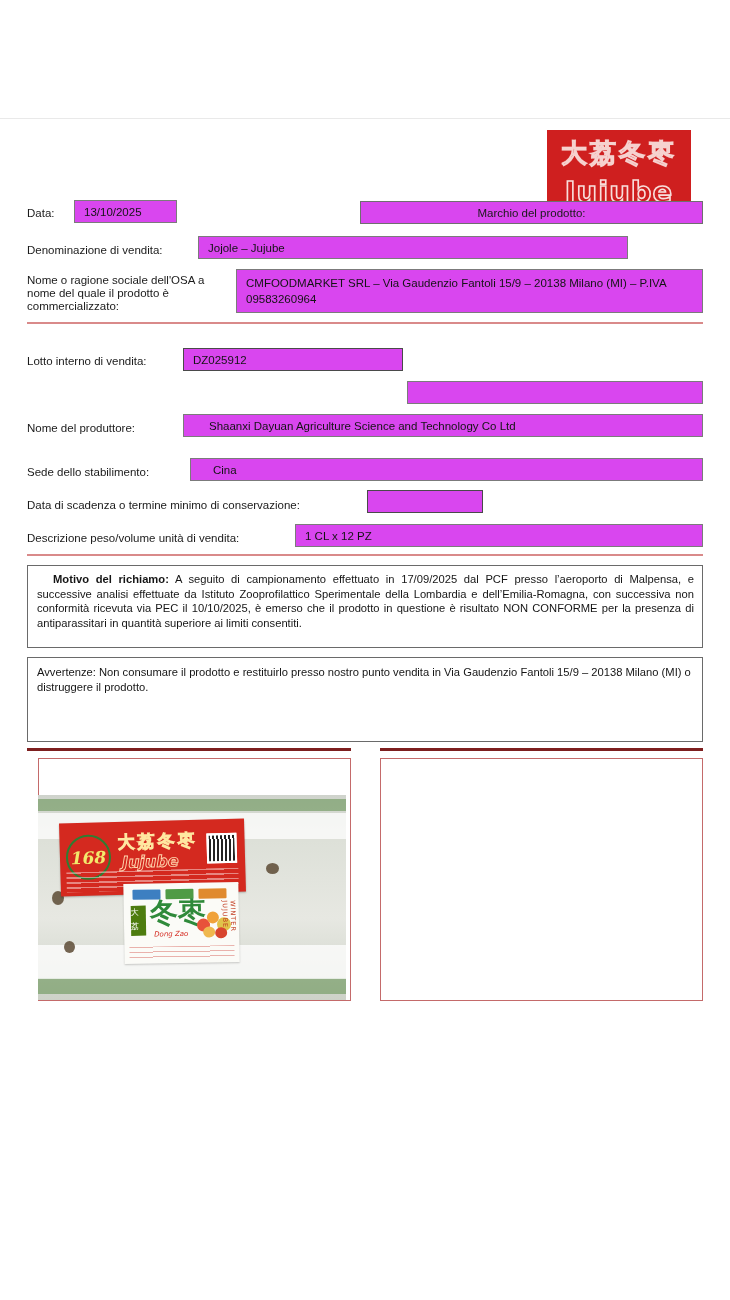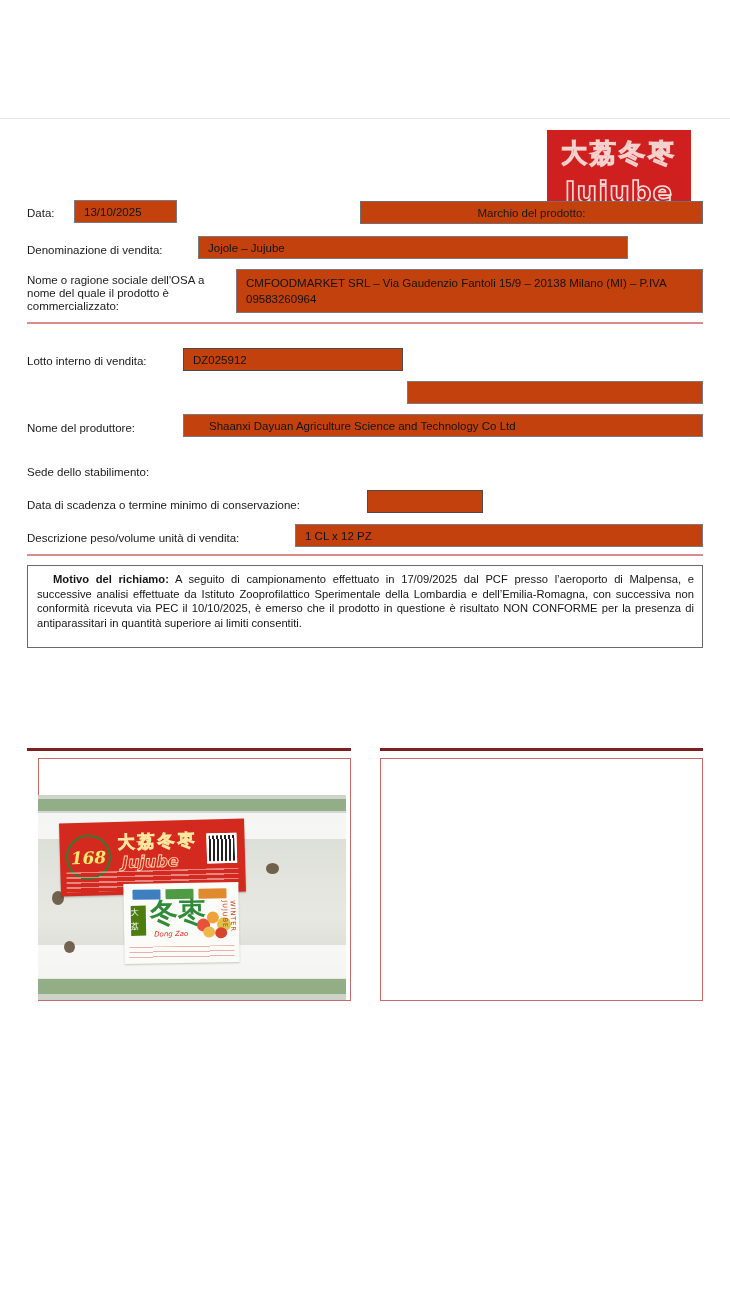--- a/index.html
+++ b/index.html
@@ -64,21 +64,21 @@
   .lbl {
     position: absolute;
     font-size: 11.5px;
     line-height: 14px;
     color: #1a1a1a;
     white-space: nowrap;
   }
   .fbox {
     position: absolute;
     border: 1px solid #7b7b7b;
-    background: #c2410c;
+    background: #d946ef;
     box-sizing: border-box;
     display: flex;
     align-items: center;
   }
   .fbox .val {
     font-size: 11.5px;
     line-height: 14px;
     color: #141414;
     padding-left: 9px;
     white-space: pre-wrap;
@@ -484,37 +484,43 @@
   <div class="fbox box-marchid">
     <span class="val"></span>
   </div>
 
   <div class="lbl lbl-prod">Nome del produttore:</div>
   <div class="fbox box-prod">
     <span class="val">Shaanxi Dayuan Agriculture Science and Technology Co Ltd</span>
   </div>
 
   <div class="lbl lbl-sede">Sede dello stabilimento:</div>
+  <div class="fbox box-sede">
+    <span class="val">Cina</span>
+  </div>
 
   <div class="lbl lbl-scad">Data di scadenza o termine minimo di conservazione:</div>
   <div class="fbox box-scad">
     <span class="val"></span>
   </div>
 
   <div class="lbl lbl-peso">Descrizione peso/volume unità di vendita:</div>
   <div class="fbox box-peso">
     <span class="val">1 CL x 12 PZ</span>
   </div>
 
   <div class="rule-pink rule2"></div>
 
   <div class="motivo-box">
     <div class="motivo-text"><b>Motivo del richiamo:</b><span> A seguito di campionamento effettuato in 17/09/2025 dal PCF presso l’aeroporto di Malpensa, e successive analisi effettuate da Istituto Zooprofilattico Sperimentale della Lombardia e dell’Emilia-Romagna, con successiva non conformità ricevuta via PEC il 10/10/2025, è emerso che il prodotto in questione è risultato NON CONFORME per la presenza di antiparassitari in quantità superiore ai limiti consentiti.</span></div>
   </div>
 
+  <div class="avv-box">
+    <div class="avv-text">Avvertenze: Non consumare il prodotto e restituirlo presso nostro punto vendita in Via Gaudenzio Fantoli 15/9 – 20138 Milano (MI) o distruggere il prodotto.</div>
+  </div>
 
   <div class="bar bar-left"></div>
   <div class="bar bar-right"></div>
 
   <div class="imgbox imgbox-left"></div>
   <div class="imgbox imgbox-right"></div>
 
   <div class="photo">
     <div class="tray-green" style="left:0; top:4px; width:100%; height:12px;"></div>
     <div class="tray-green" style="left:0; bottom:6px; width:100%; height:16px;"></div>

